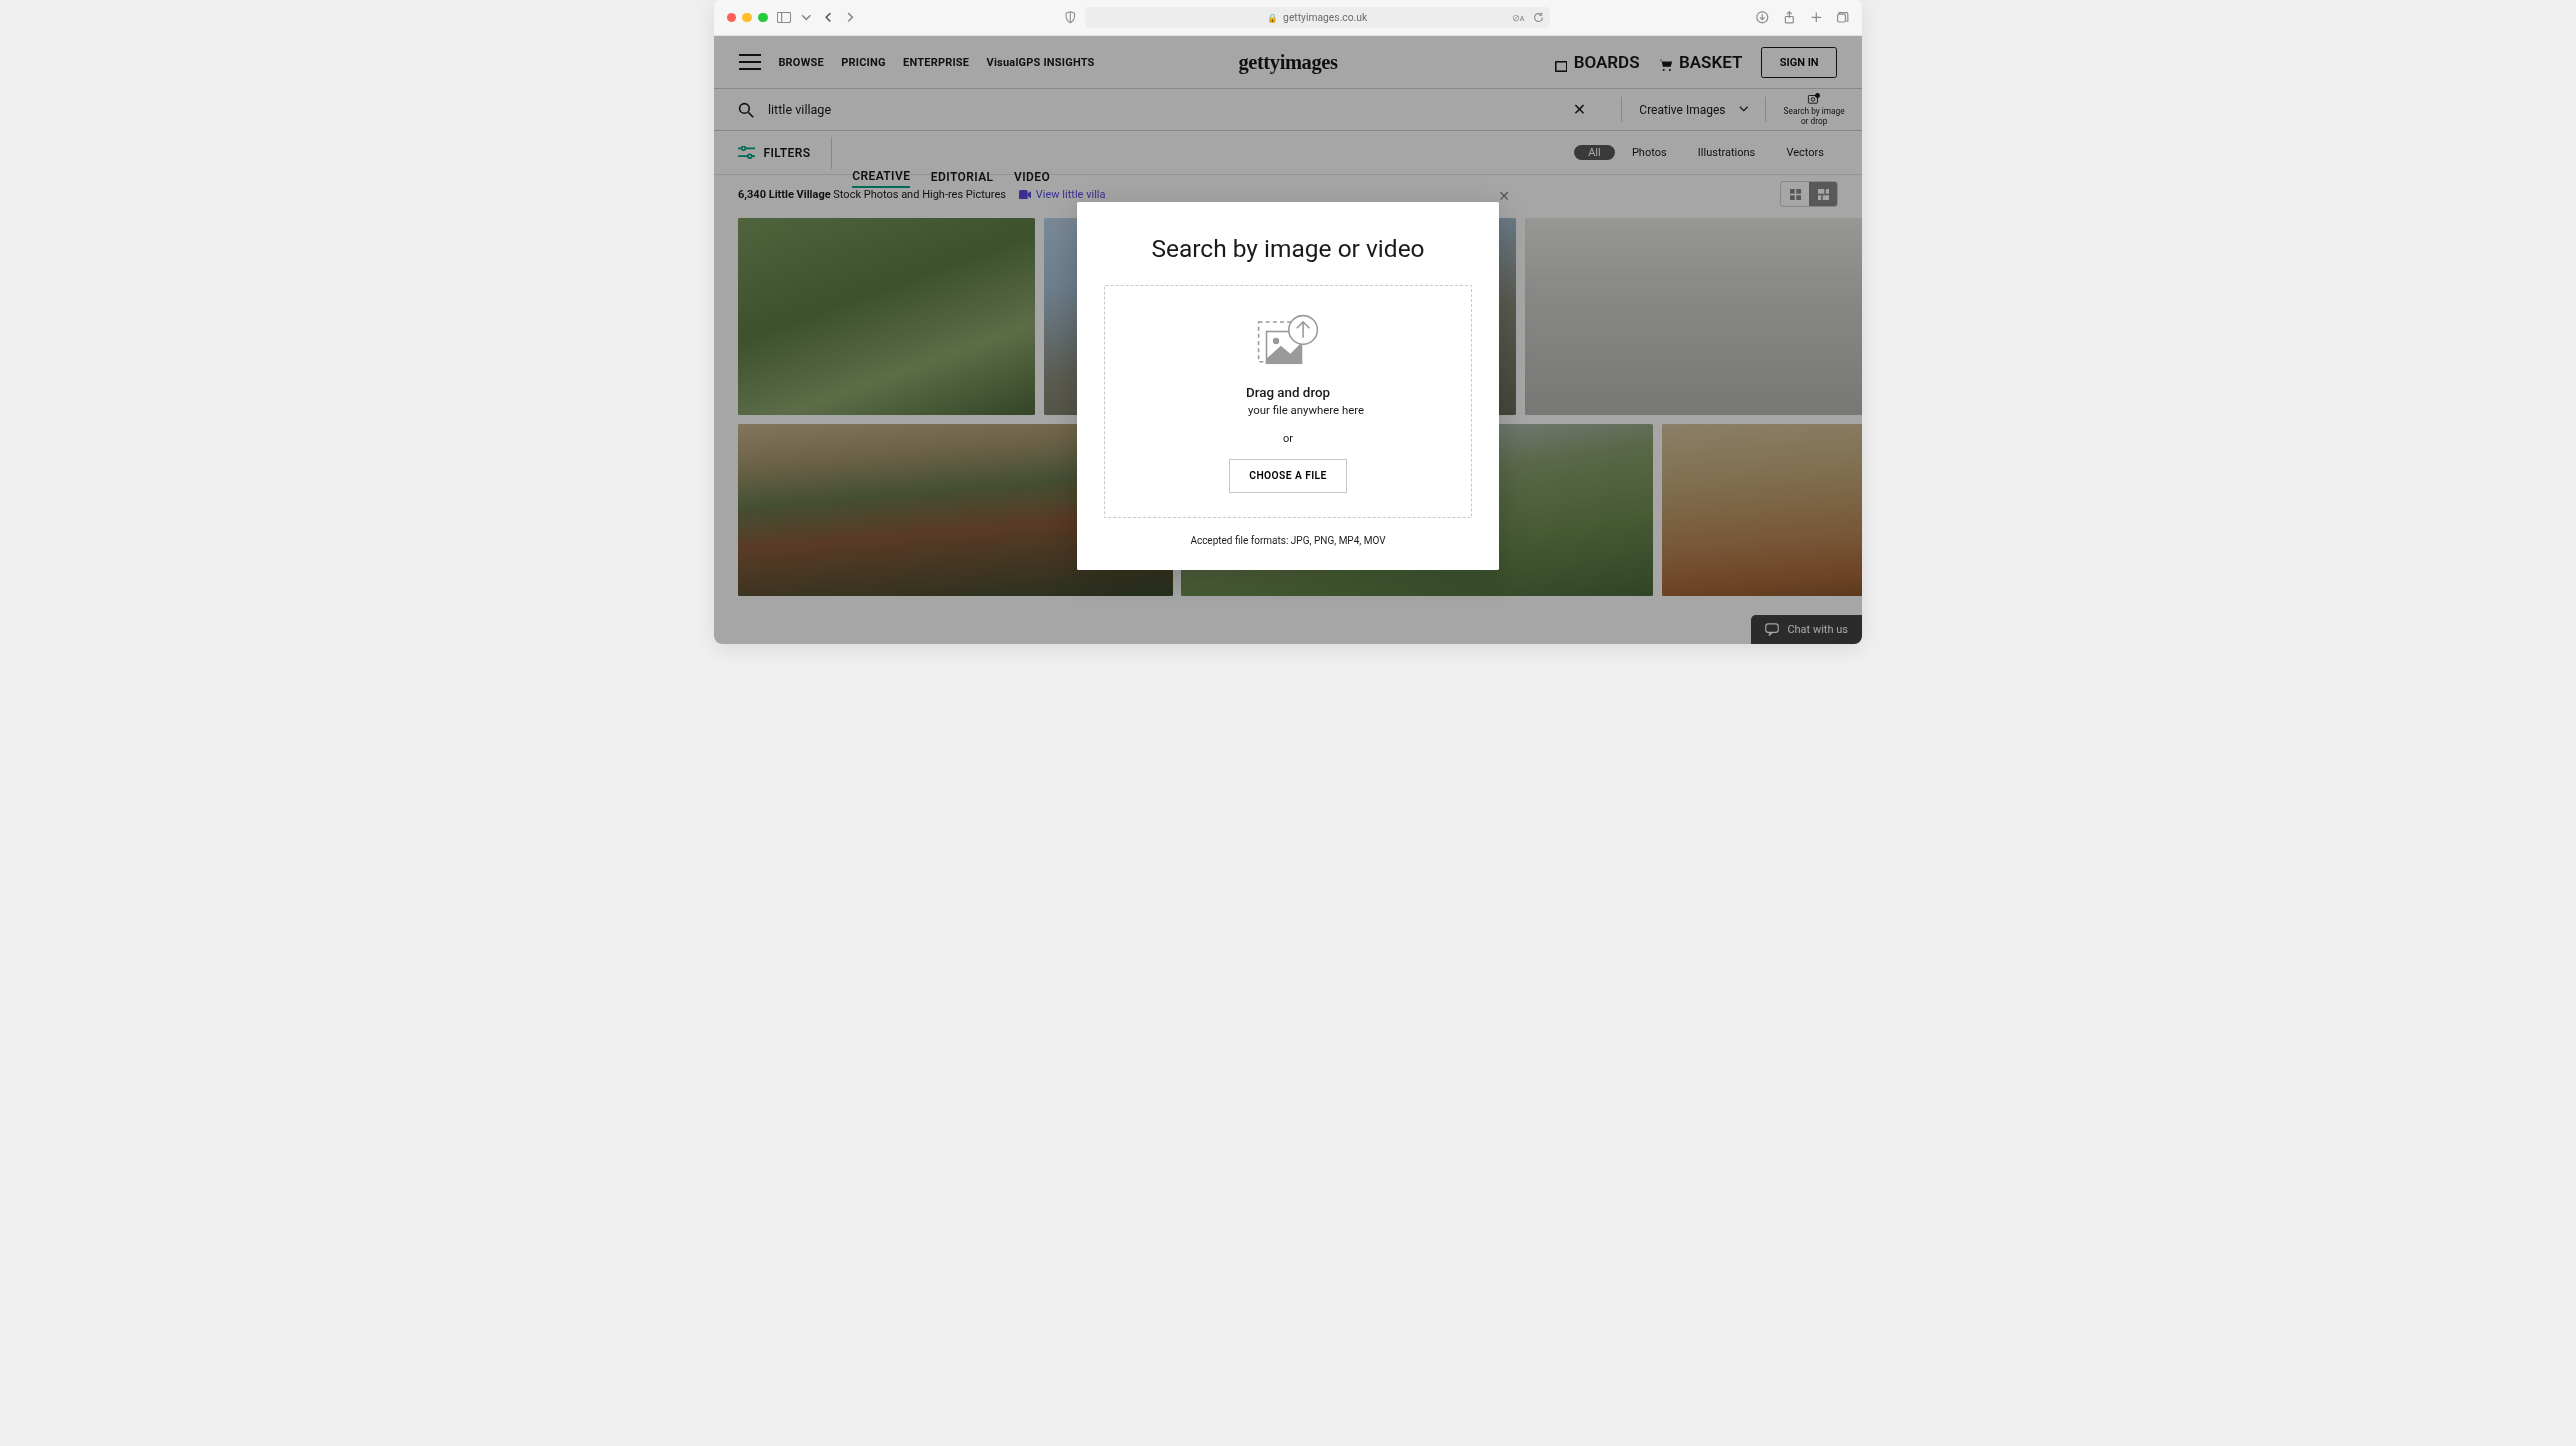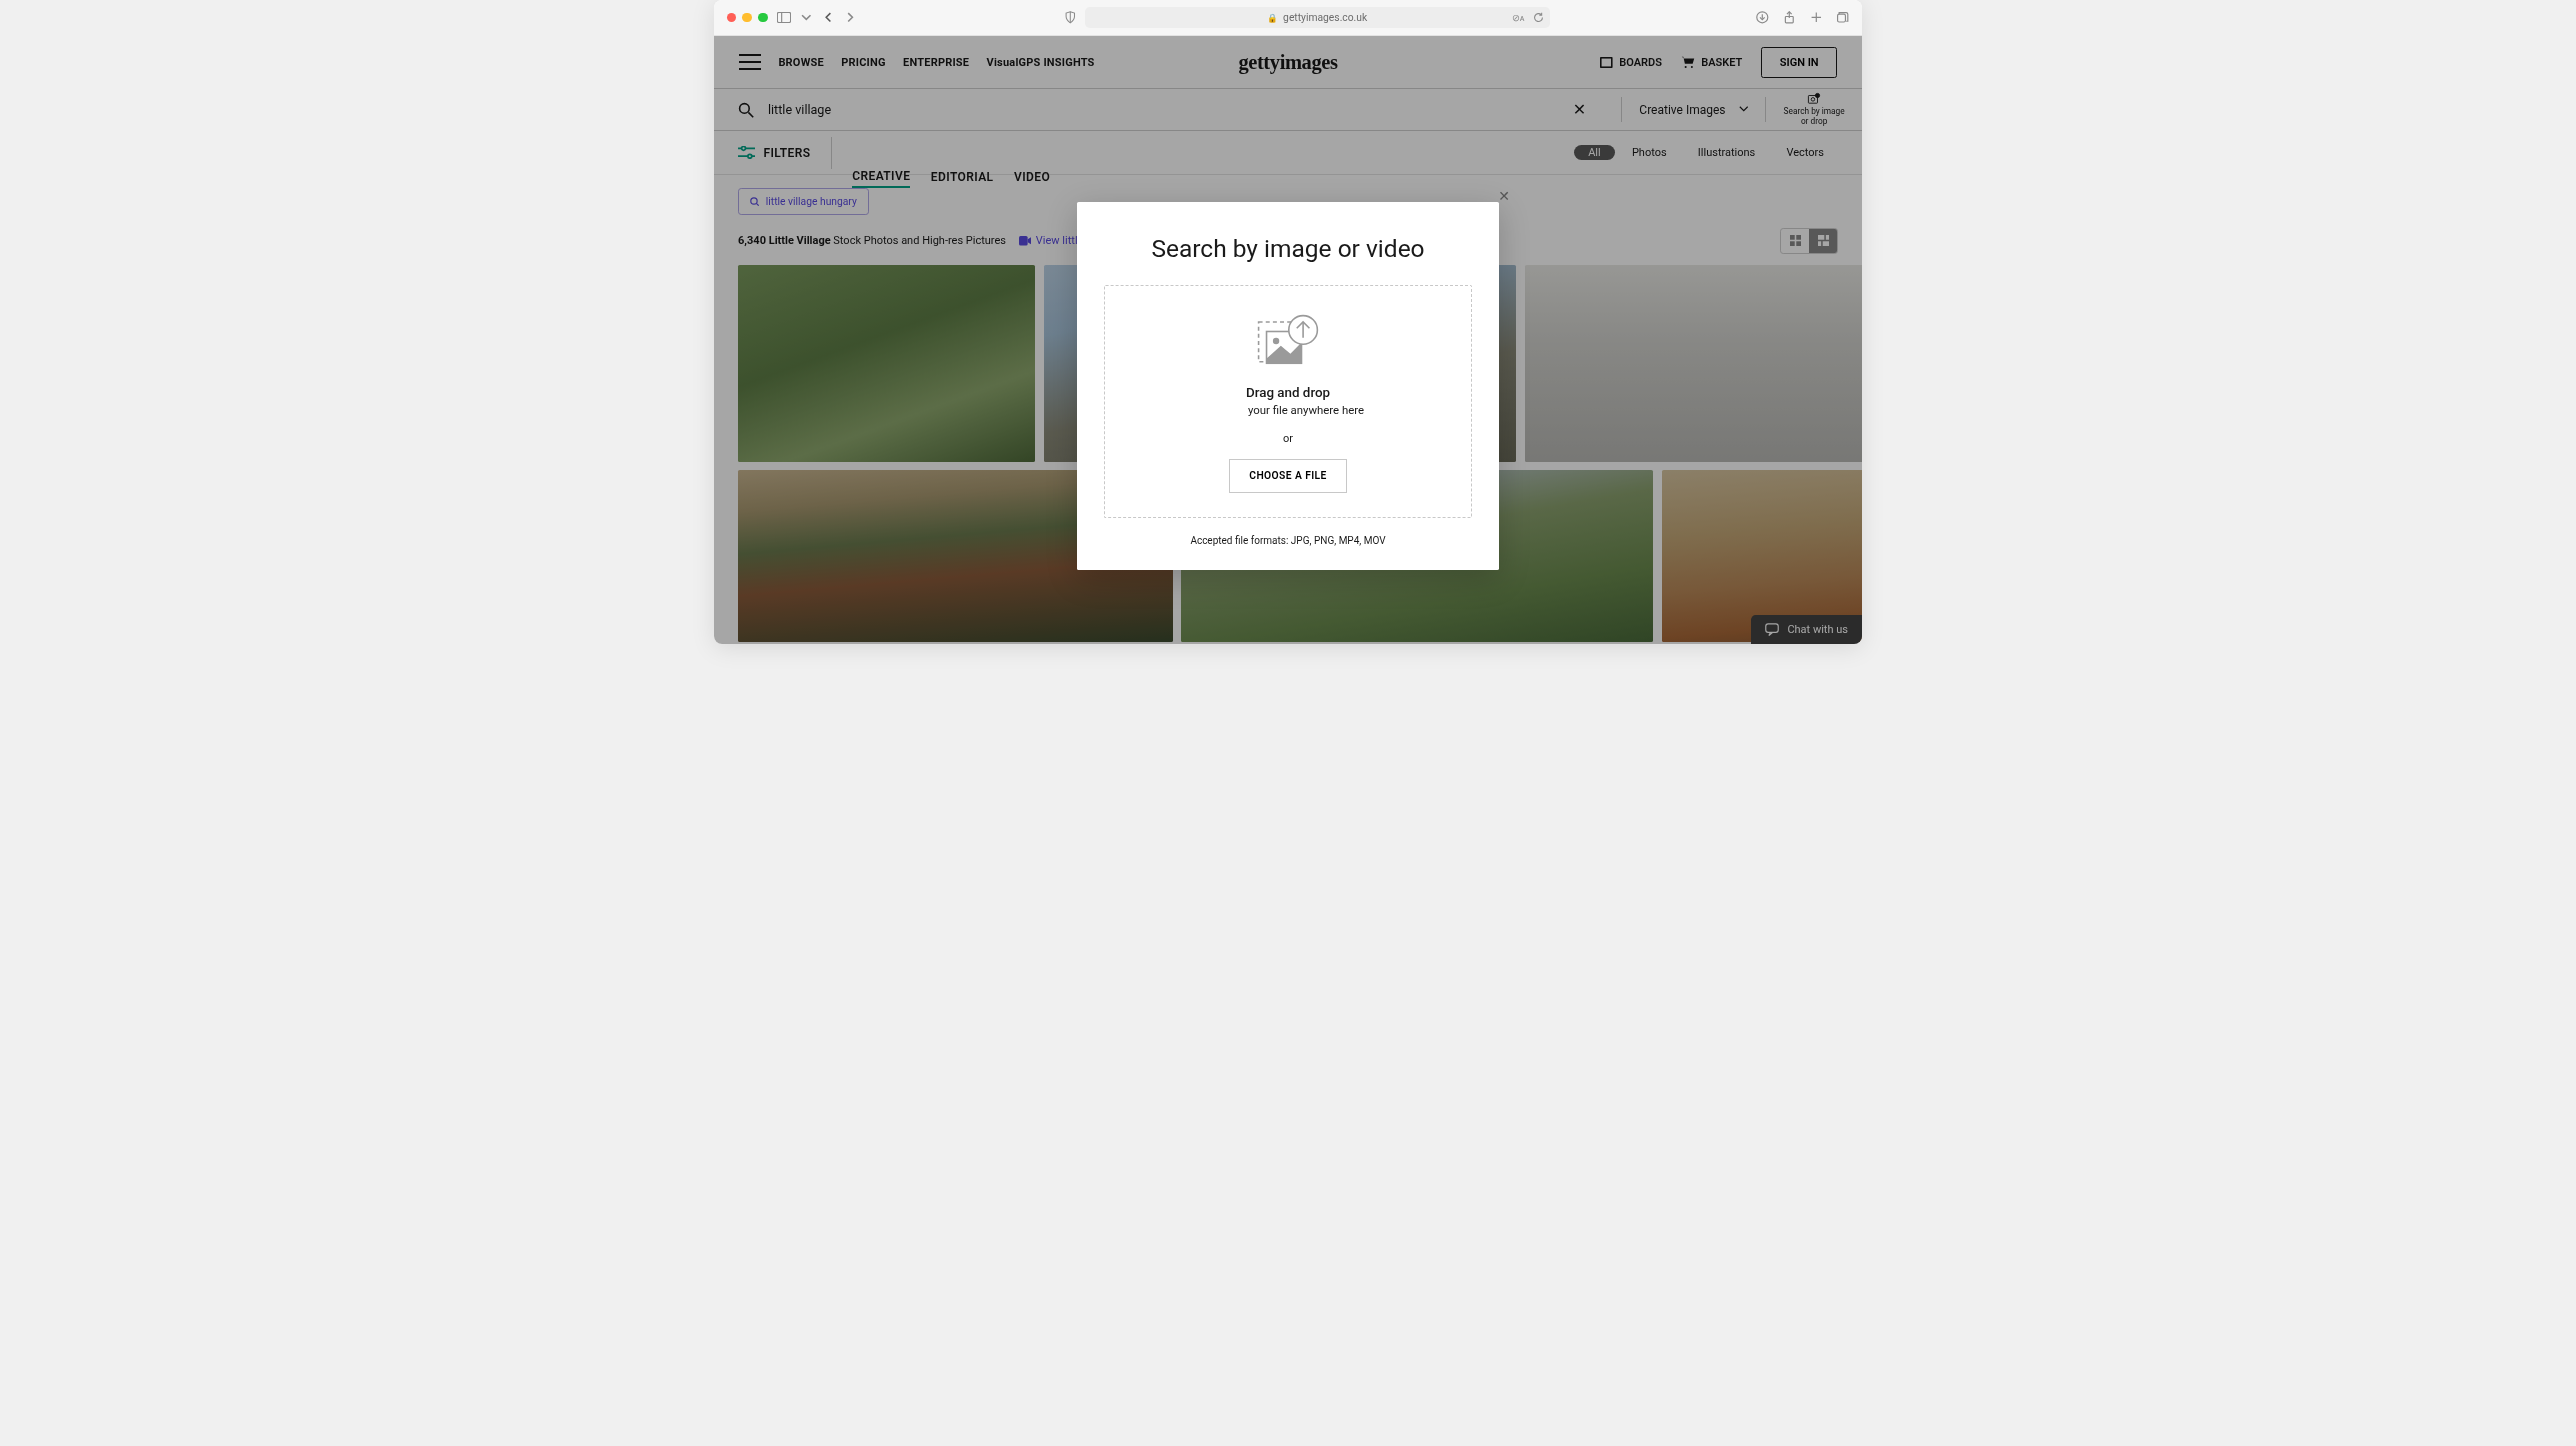--- a/index.html
+++ b/index.html
@@ -28,21 +28,21 @@
   .page { position: absolute; inset: 0; background: #fff; }
   .dim { position: absolute; inset: 0; background: rgba(0,0,0,0.35); z-index: 5; }
 
   
   .topnav { height: 52px; display: flex; align-items: center; padding: 0 25px; gap: 17.4px; }
   .hamburger { width: 22px; height: 16px; display: flex; flex-direction: column; justify-content: space-between; }
   .hamburger span { height: 2.4px; background: #1a1a1a; display: block; }
   .nav-link { font-size: 11px; font-weight: 700; color: #1a1a1a; letter-spacing: 0.2px; }
   .logo { position: absolute; left: 50%; transform: translateX(-50%); font-size: 20.5px; font-weight: 700; font-family: Georgia, "Times New Roman", serif; letter-spacing: -0.4px; color:#1a1a1a; }
   .nav-right { margin-left: auto; display: flex; align-items: center; gap: 19px; }
-  .nav-right-item { display: flex; align-items: center; gap: 6.3px; font-size: 11px; font-weight: 600; color:#1a1a1a; }
+  .nav-right-item { display: flex; align-items: flex-end; gap: 6.3px; font-size: 17px; font-weight: 600; color:#1a1a1a; }
   .signin-btn { border: 0.8px solid #1a1a1a; padding: 8px 17.4px; font-size: 11px; font-weight: 600; border-radius: 2.4px; }
 
   
   .searchrow { height: 43px; border-top: 0.8px solid #d0d0d0; border-bottom: 0.8px solid #d0d0d0; display: flex; align-items: stretch; }
   .search-input-wrap { flex: 1; display: flex; align-items: center; padding: 0 24px; gap: 14px; }
   .search-input-wrap svg { width: 16px; height: 16px; }
   .search-input { flex: 1; font-size: 12.6px; color: #1a1a1a; border: none; outline: none; background: transparent; }
   .clear-x { font-size: 16px; color: #1a1a1a; padding: 0 11px; }
   .vline { width: 0.8px; background: #d0d0d0; margin: 8px 0; }
   .creative-dd { display: flex; align-items: center; gap: 13px; padding: 0 17.4px; font-size: 12px; color:#1a1a1a; }
@@ -265,29 +265,20 @@
         <div class="tab">EDITORIAL</div>
         <div class="tab">VIDEO</div>
         <div class="pills">
           <div class="pill active">All</div>
           <div class="pill">Photos</div>
           <div class="pill">Illustrations</div>
           <div class="pill">Vectors</div>
         </div>
       </div>
 
-      <div class="chipsrow">
-        <div class="chip">
-          <svg viewBox="0 0 12 12" stroke-width="1.5" fill="none">
-              <circle cx="5" cy="5" r="4"></circle>
-              <line x1="8" y1="8" x2="11" y2="11"></line>
-            </svg>
-          <span>little village hungary</span>
-        </div>
-      </div>
 
       <div class="reshead">
         <div>
           <span class="count">6,340 Little Village</span><span> Stock Photos and High-res Pictures</span>
         </div>
         <div class="videos-link">
           <svg width="12.6" height="9.5" viewBox="0 0 16 12" fill="#5a4be0">
               <rect x="0" y="0" width="11" height="12" rx="2"></rect>
               <polygon points="11,4 16,1 16,11 11,8"></polygon>
             </svg>

